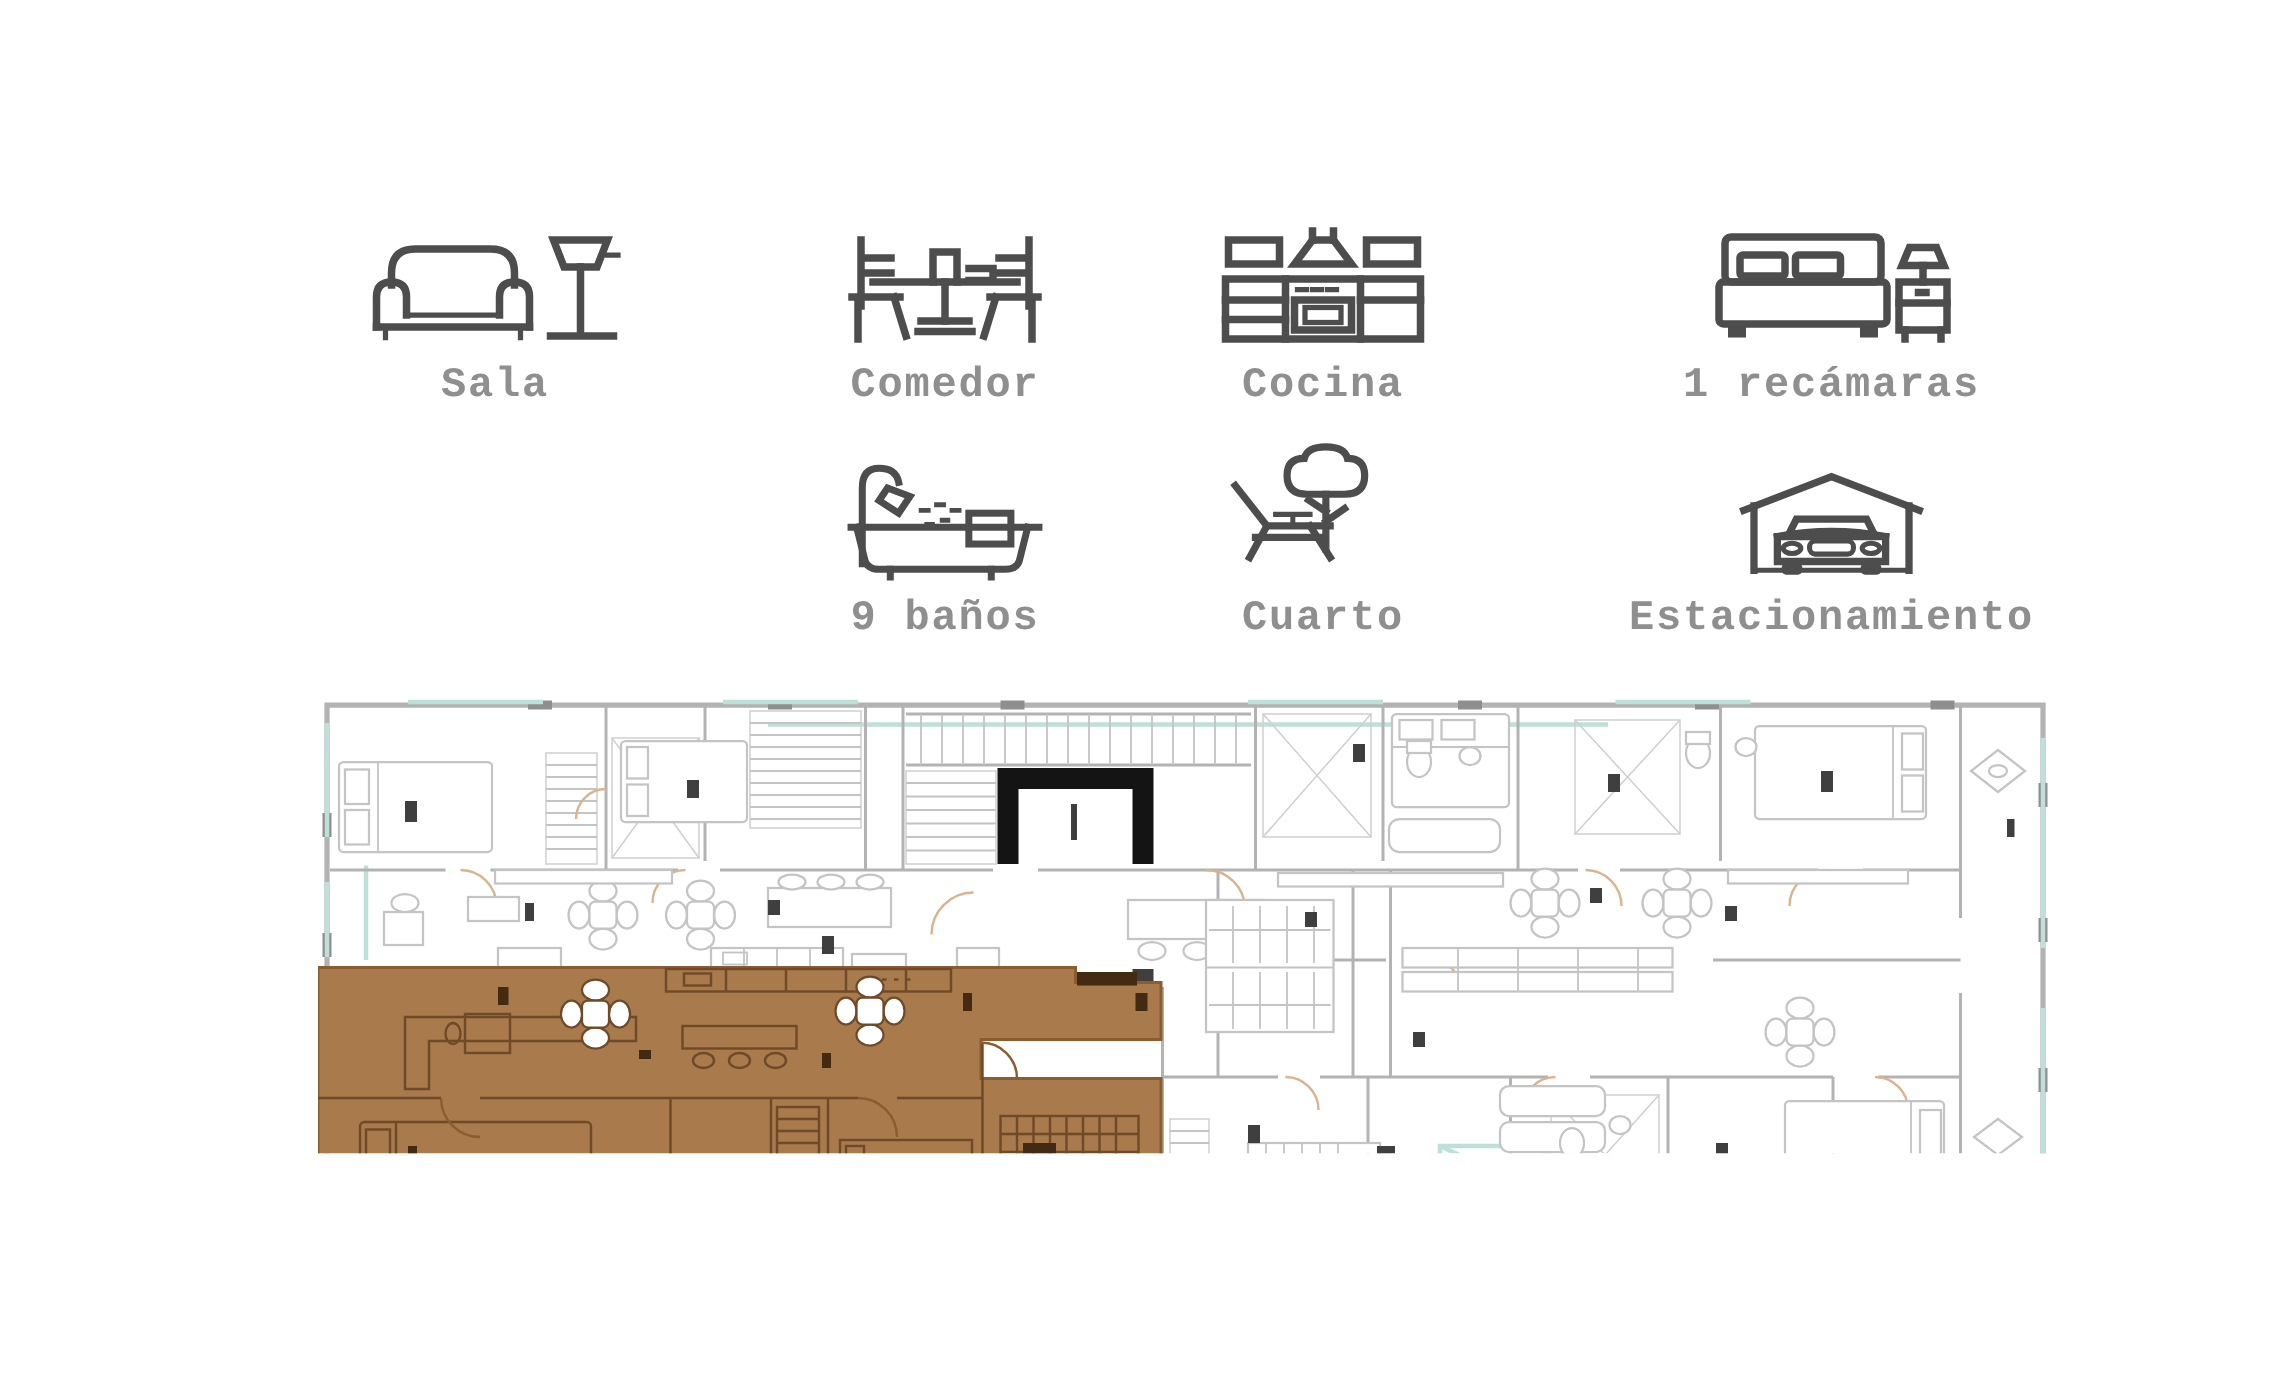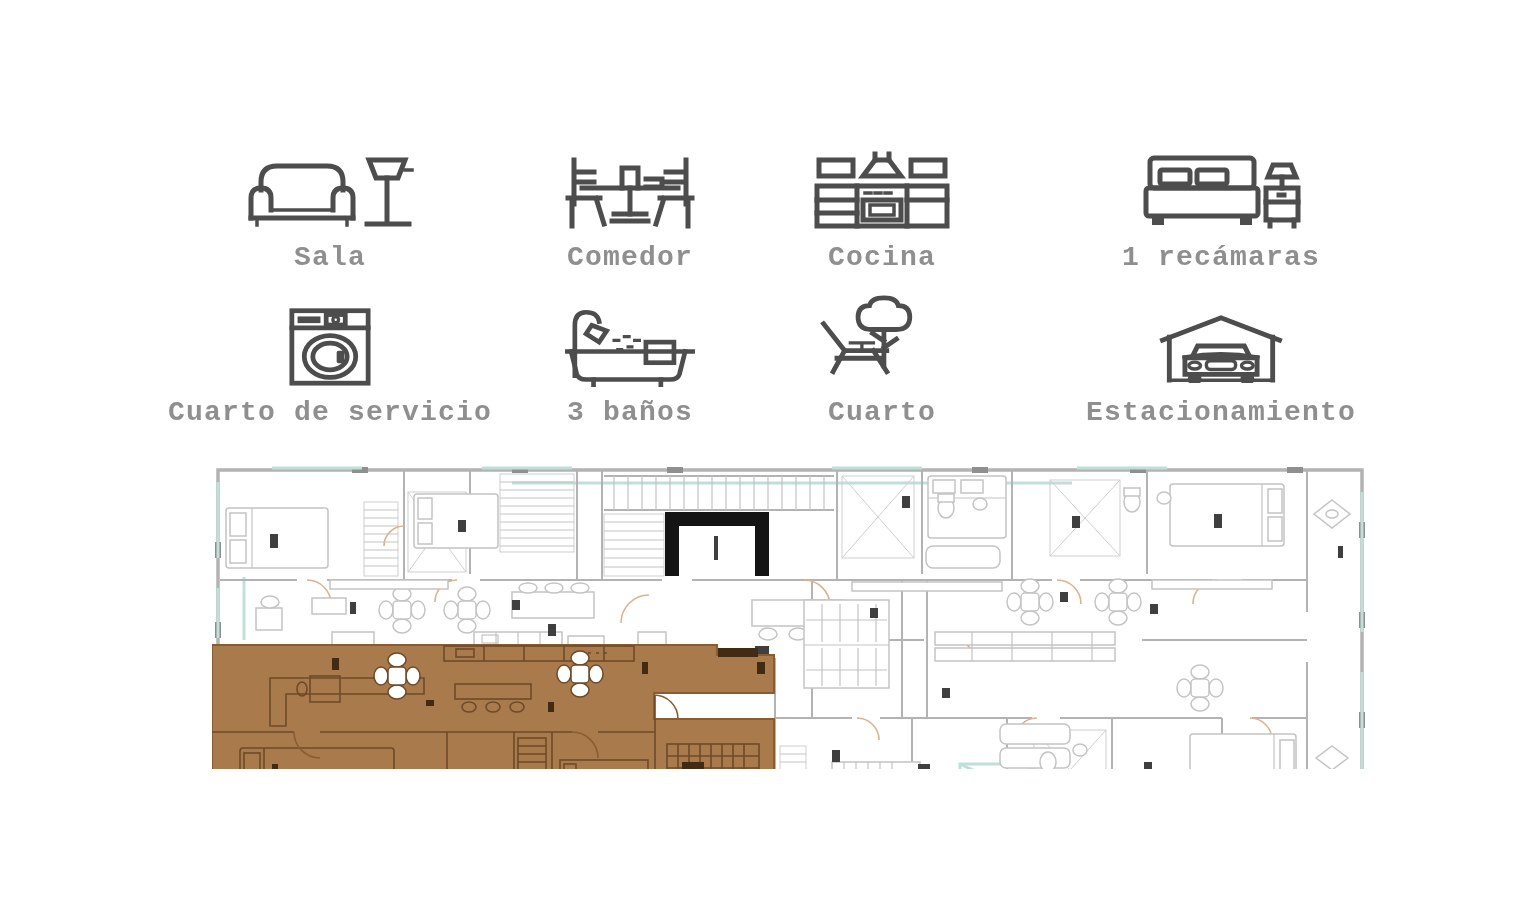--- a/index.html
+++ b/index.html
@@ -105,49 +105,34 @@
         <rect x="126" y="36" width="32" height="32"></rect>
         <path d="M126,50 H158 M139,43 h5"></path>
         <path d="M130,68 v6 M154,68 v6"></path>
         <path d="M133,13 H151 L156,25 H128 Z"></path>
         <path d="M142,25 V36"></path>
       </svg>
     </div>
     <div class="amenity-label">1 recámaras</div>
   </div>
 
-  <div class="cell" style="left:150px;top:295px">
-    <div class="iconbox">
-      <svg class="amen" width="96" height="82" viewBox="0 0 100 86">
-        <rect x="10" y="6" width="80" height="76"></rect>
-        <path d="M10,24 H90"></path>
-        <rect x="16" y="12" width="24" height="7" class="fl"></rect>
-        <rect x="46" y="10" width="20" height="11"></rect>
-        <circle cx="56" cy="15.5" r="3" class="thin"></circle>
-        <ellipse cx="50" cy="54" rx="27" ry="22"></ellipse>
-        <ellipse cx="50" cy="54" rx="18" ry="14"></ellipse>
-        <rect x="57" y="48" width="8" height="13" rx="2" class="fl"></rect>
-      </svg>
-    </div>
-    <div class="amenity-label">Cuarto de servicio</div>
-  </div>
 
   <div class="cell" style="left:450px;top:295px">
     <div class="iconbox">
       <svg class="amen" width="152" height="86" viewBox="0 0 150 92">
         <path d="M16,80 V26 Q16,12 28,12 Q40,12 42,22"></path>
         <path d="M34,26 L50,32 L42,44 L28,35 Z"></path>
         <path d="M58,42 h5 M69,38 h5 M80,42 h5 M62,52 h4 M73,49 h4" class="thin"></path>
         <path d="M8,54 H142"></path>
         <path d="M12,54 L18,78 Q20,84 28,84 H118 Q126,84 128,78 L134,54"></path>
         <rect x="92" y="44" width="30" height="22"></rect>
         <path d="M36,84 v8 M108,84 v8"></path>
       </svg>
     </div>
-    <div class="amenity-label">3 baños</div>
+    <div class="amenity-label">9 baños</div>
   </div>
 
   <div class="cell" style="left:702px;top:295px">
     <div class="iconbox">
       <svg class="amen" width="150" height="92" viewBox="0 0 150 96">
         <path d="M64,36 Q50,36 50,23 Q50,11 62,11 Q64,3 77,3 Q90,3 92,11 Q104,11 104,23 Q104,36 90,36 Z"></path>
         <path d="M77,36 V74 M77,48 L65,40 M77,55 L90,46"></path>
         <path d="M14,30 L36,58"></path>
         <path d="M36,58 H80"></path>
         <path d="M28,66 H74"></path>

